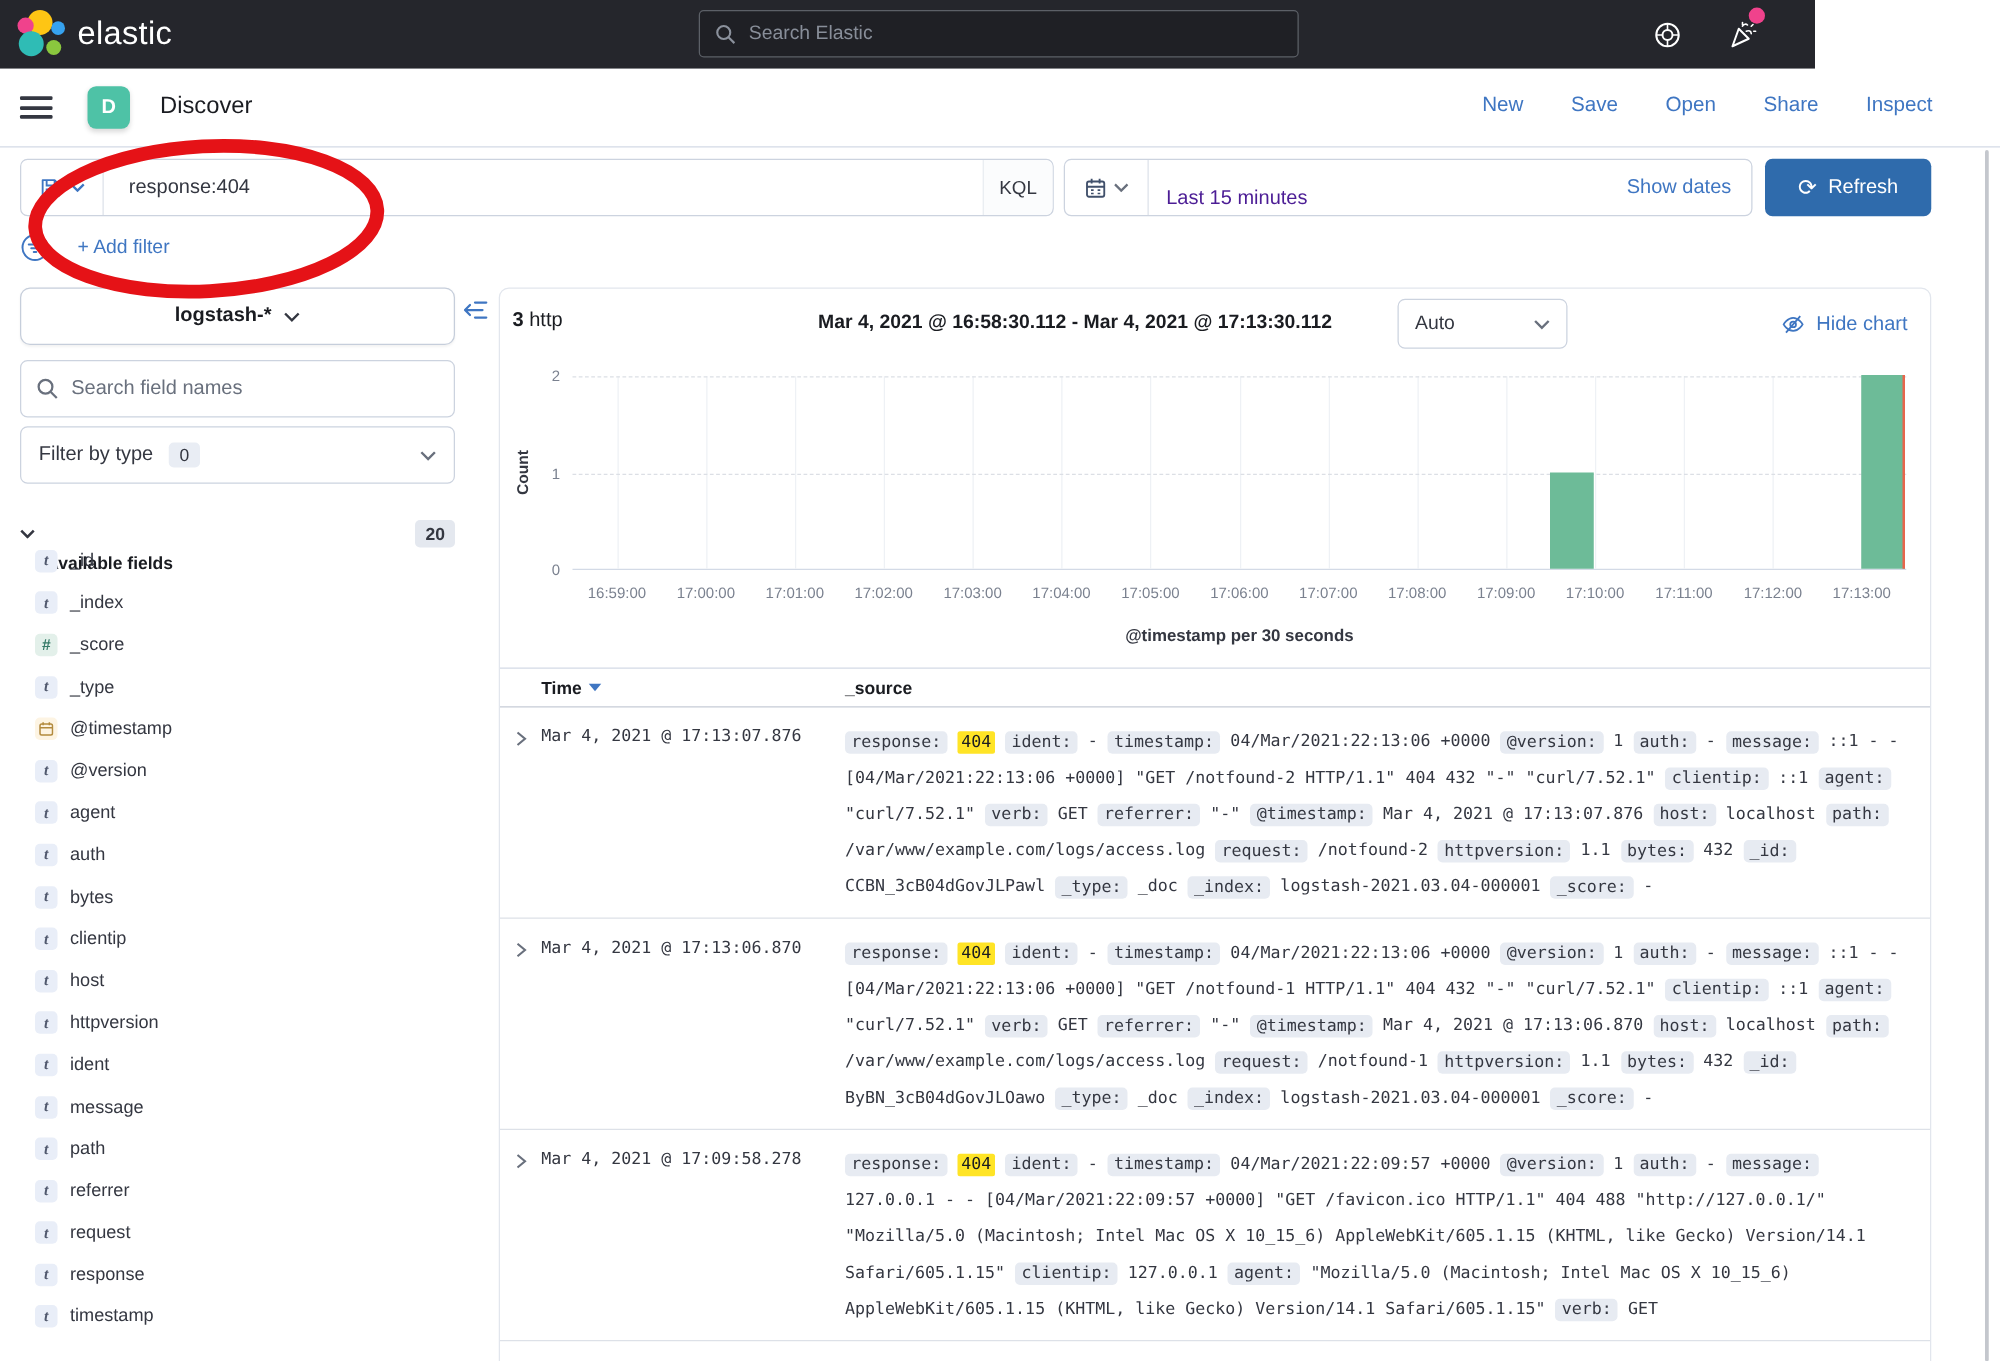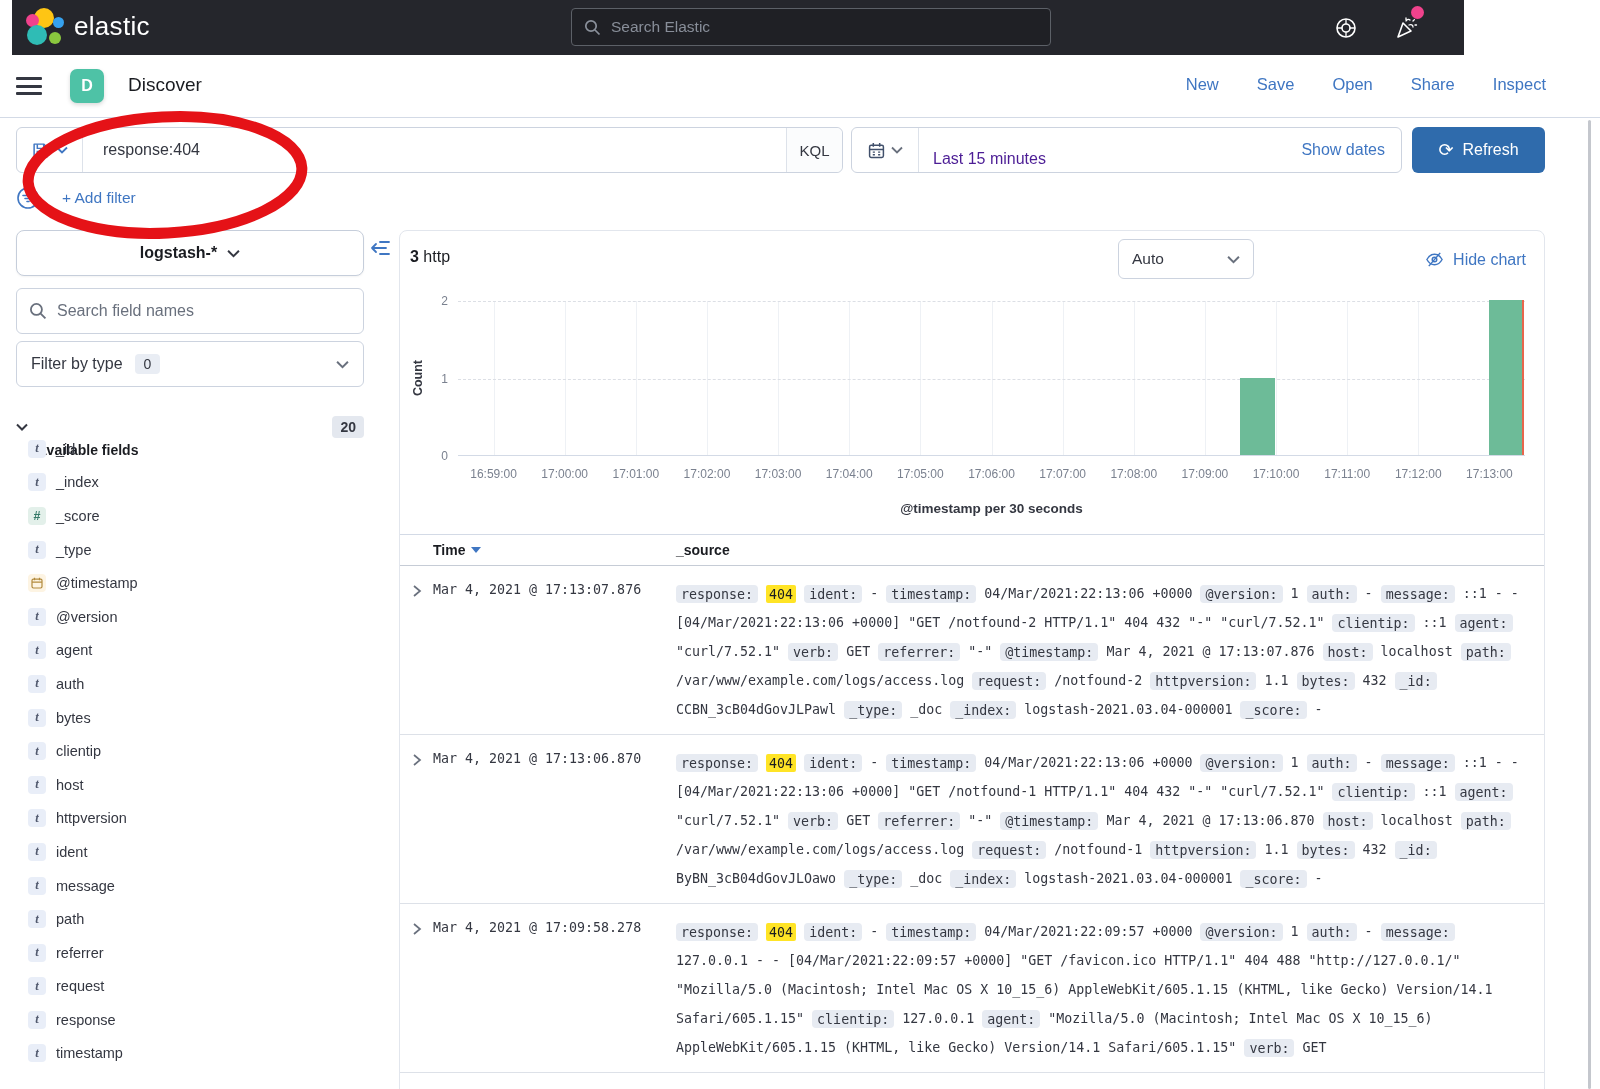--- a/index.html
+++ b/index.html
@@ -3,21 +3,21 @@
 <meta charset="utf-8">
 <style>
   * { box-sizing: border-box; margin: 0; padding: 0; }
   html,body { width:1600px; height:1089px; }
   body {
     position: relative; overflow: hidden; background:#fff;
     font-family:"Liberation Sans", sans-serif; color:#343741;
   }
 
   
-  .topbar { position:absolute; left:12px; top:0; width:1452px; height:55px; background:#25262c; }
+  .topbar { position:absolute; left:0; top:0; width:1452px; height:55px; background:#25262c; }
   .logo { position:absolute; left:14px; top:8px; width:40px; height:40px; }
   .logo i { position:absolute; border-radius:50%; }
   .brand { position:absolute; left:62px; top:11px; color:#fff; font-size:26px; font-weight:500; letter-spacing:.3px; }
   .topsearch { position:absolute; left:559px; top:8px; width:480px; height:38px; background:#1f2025;
     border:1px solid #5c6067; border-radius:4px; display:flex; align-items:center; padding-left:12px; gap:10px; }
   .topsearch input { background:transparent; border:none; outline:none; color:#9aa0aa;
     font-size:15.5px; font-family:inherit; width:400px; }
   .topsearch input::placeholder { color:#888e99; }
   .topicon { position:absolute; top:16px; width:24px; height:24px; }
   .pink-dot { position:absolute; right:40px; top:6px; width:13px; height:13px; border-radius:50%; background:#f0428c; }
@@ -316,20 +316,21 @@
       <span>response</span>
     </div>
     <div class="field-row">
       <span class="fi fi-t">t</span>
       <span>timestamp</span>
     </div>
   </div>
 
 <div class="panel">
   <span class="hits"><b>3</b> <span>http</span></span>
+  <span class="timespan">Mar 4, 2021 @ 16:58:30.112 - Mar 4, 2021 @ 17:13:30.112</span>
   <div class="interval">
     <span>Auto</span>
     <svg style="margin-left:auto;" width="13" height="9" viewBox="0 0 12 8">
         <polyline points="1,1.5 6,6.5 11,1.5" fill="none" stroke="#69707d" stroke-width="1.8"></polyline>
       </svg>
   </div>
   <div class="hidechart">
     <svg width="19" height="19" viewBox="0 0 20 20">
         <path d="M2 10s3-5.5 8-5.5S18 10 18 10s-3 5.5-8 5.5S2 10 2 10z" fill="none" stroke="#3f76c2" stroke-width="1.5"></path>
         <circle cx="10" cy="10" r="2.4" fill="none" stroke="#3f76c2" stroke-width="1.5"></circle>

